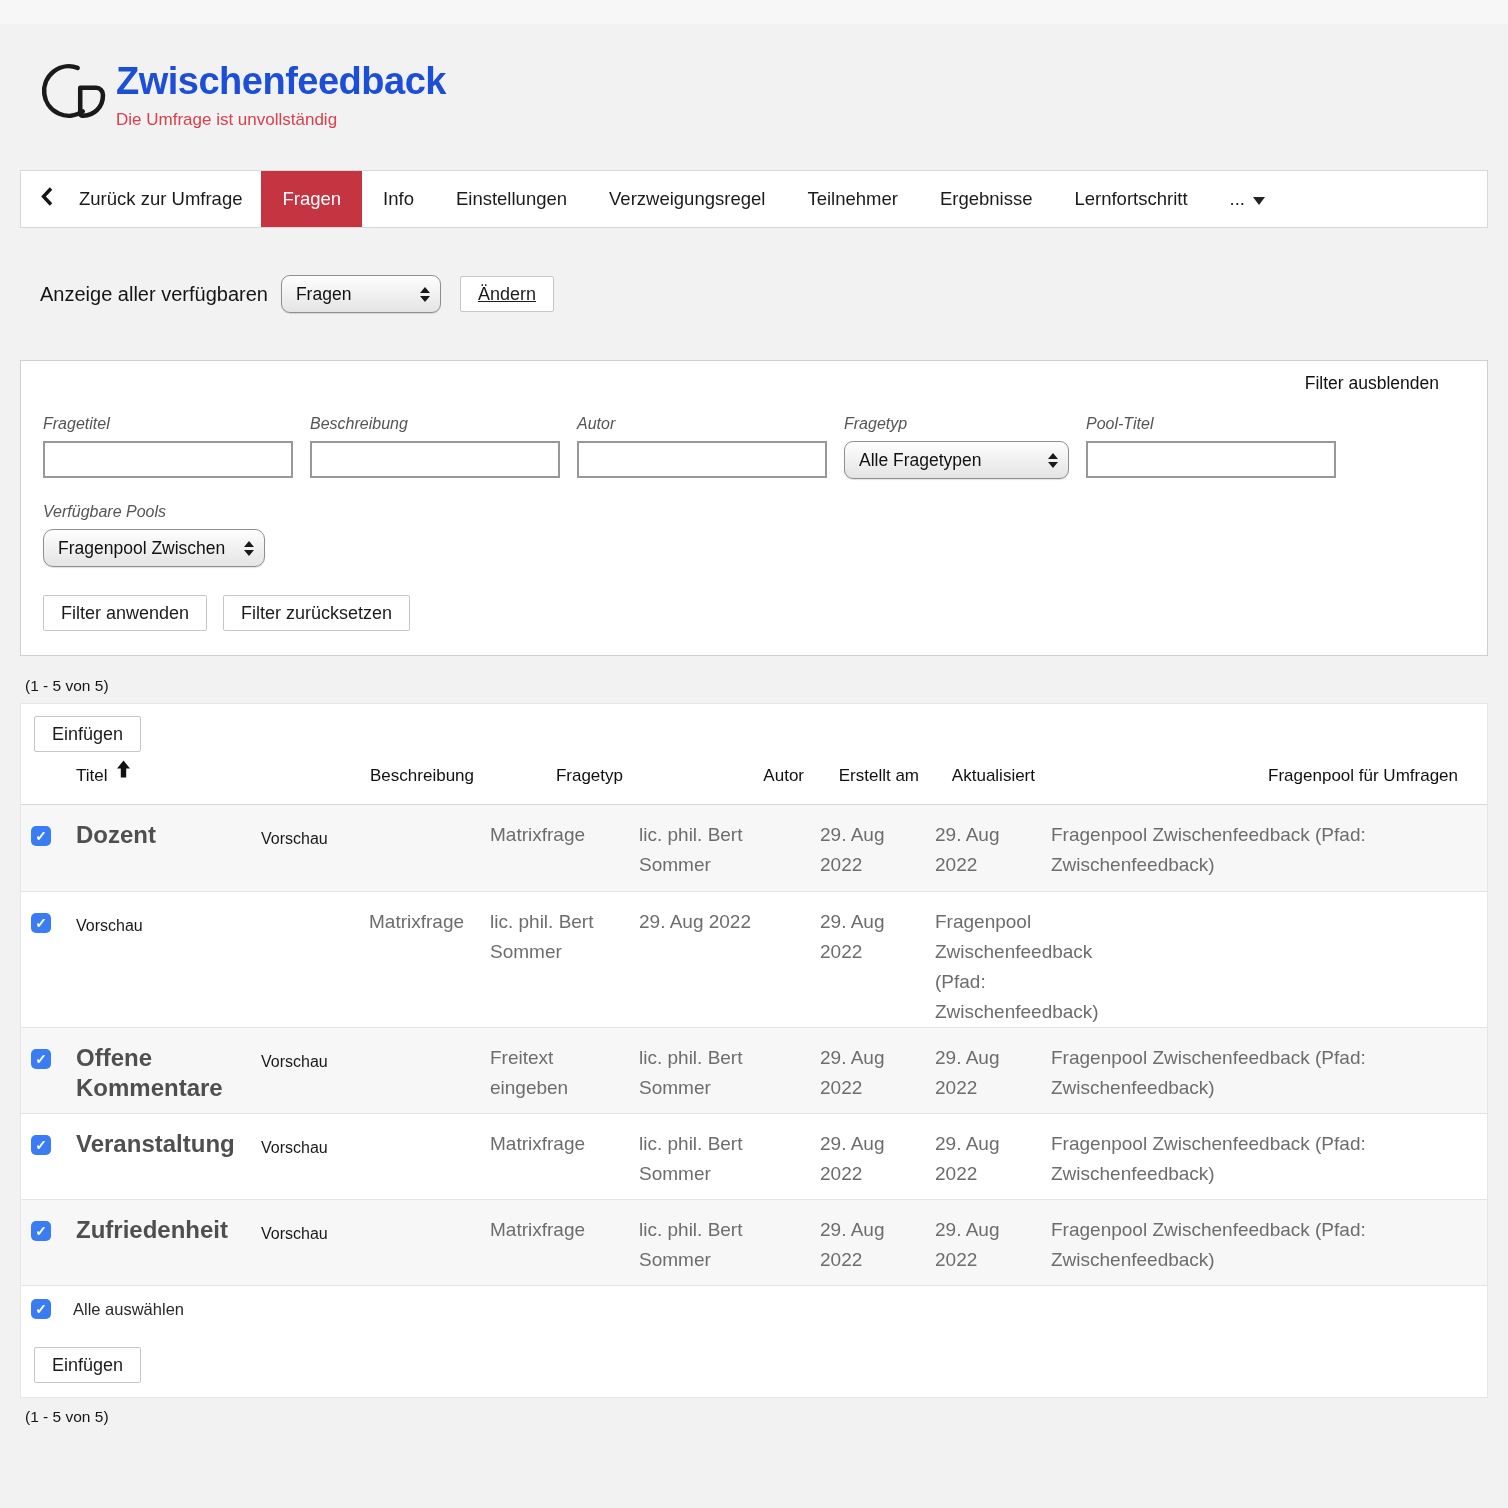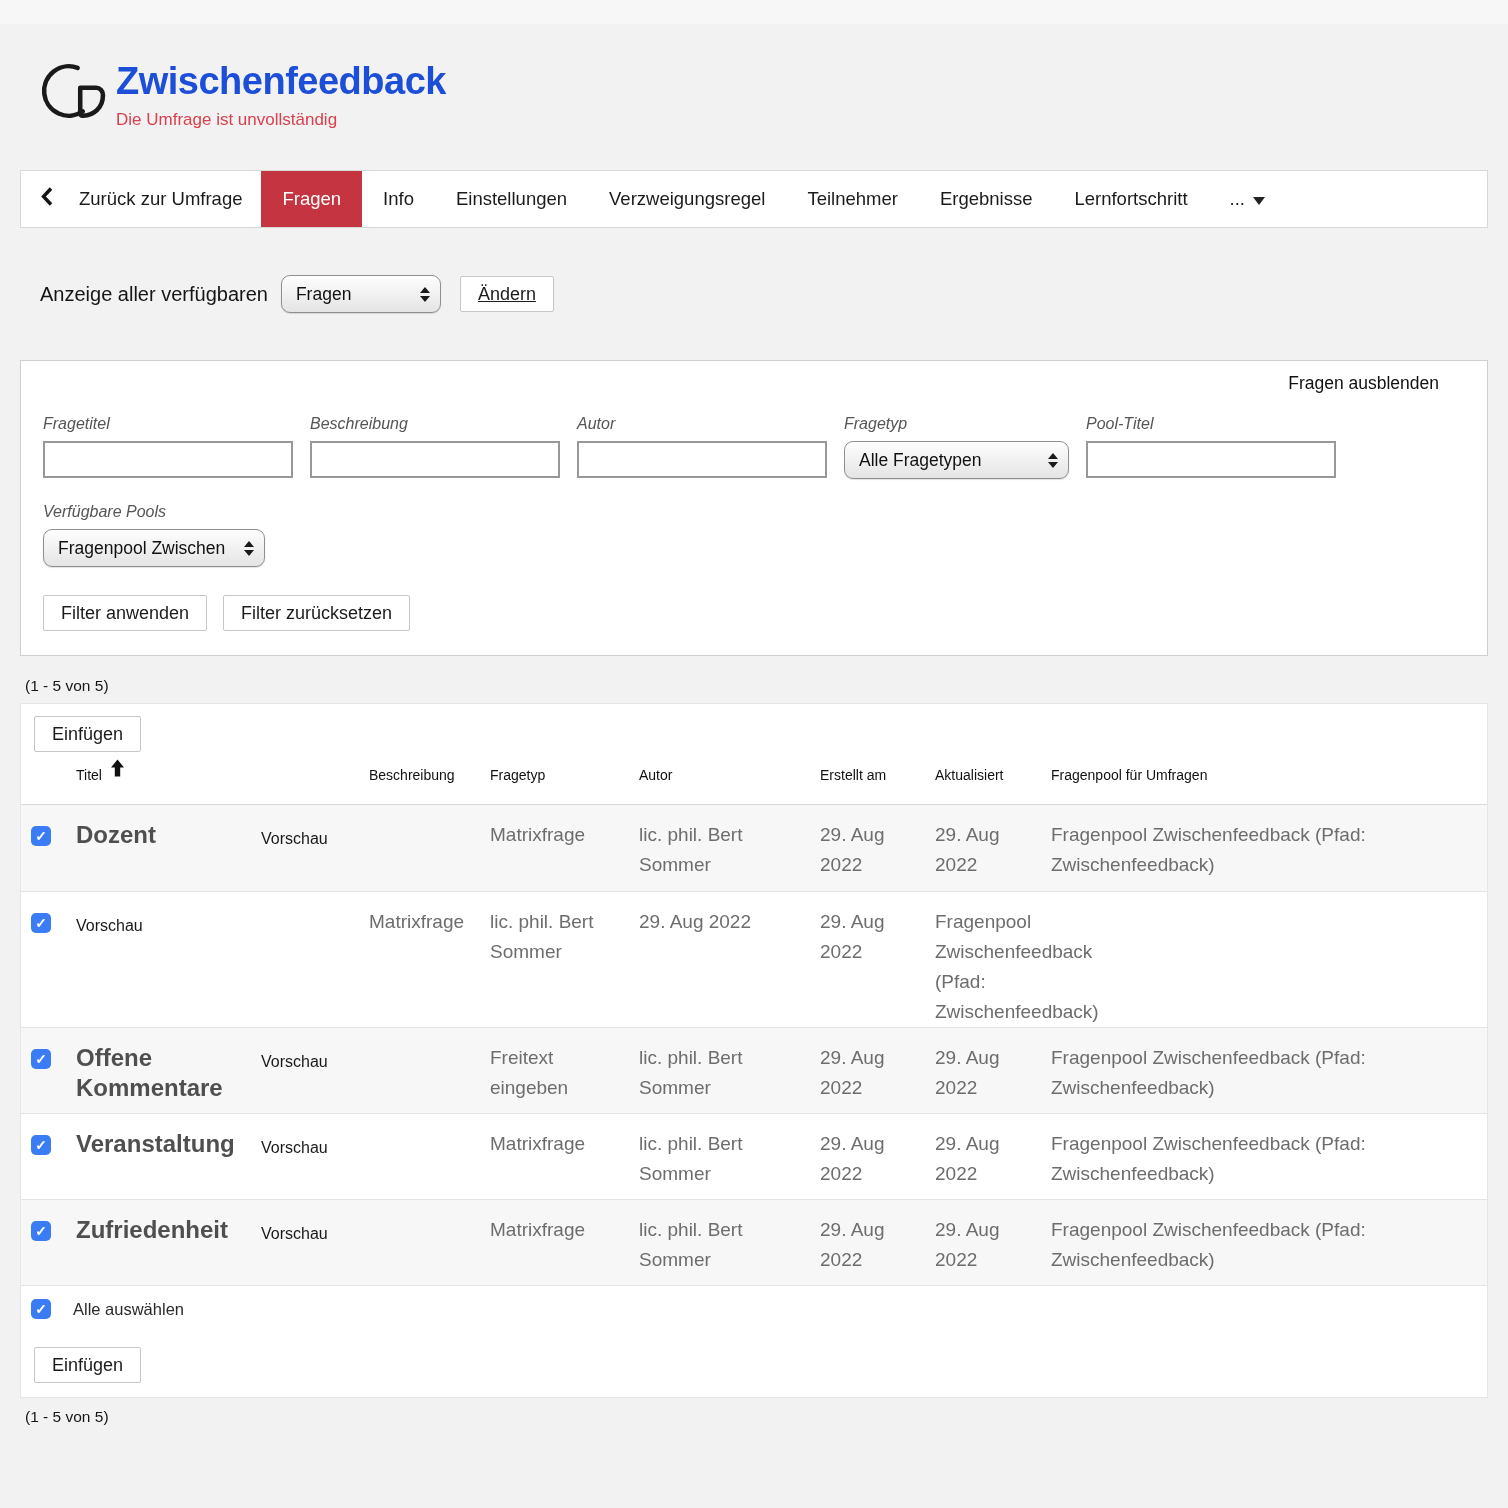--- a/index.html
+++ b/index.html
@@ -59,42 +59,42 @@
     border:1px solid #cfcfcf; padding:54px 22px 24px;
   }
   .filter-hide { position:absolute; top:12px; right:48px; font-size:17.5px; color:#111; cursor:pointer; }
   .filter-fields { display:flex; gap:17px; }
   .ffield { width:250px; }
   .ffield.sel { width:225px; }
   .flabel { font-style:italic; font-size:16px; color:#555; margin-bottom:8px; }
   .finput { width:100%; height:37px; border:2px solid #989898; background:#fff; padding:0 8px; font-size:17px; font-family:"Liberation Sans",sans-serif; }
   .fselect { width:225px; }
   .pools-label { margin-top:24px; }
-  .pools-select { width:222px; margin-top:0; }
+  .pools-select { width:222px; margin-top:0;border-radius:10px; }
   .filter-buttons { margin-top:28px; display:flex; gap:16px; }
 
   
   .pagination { font-size:15.5px; color:#161616; }
   .pag-top { margin:21px 0 8px 25px; }
   .pag-bottom { margin:10px 0 0 25px; }
 
   
   .table-panel { margin:0 20px; background:#fff; border:1px solid #e6e6e6; }
   .insert-top { margin:12px 0 0 13px; }
   .insert-bottom { margin:16px 0 14px 13px; }
 
   .t-grid {
     display:grid;
     grid-template-columns:45px 185px 108px 121px 149px 181px 115px 116px 1fr;
     padding:0 13px 0 10px;
   }
   .t-head {
     margin-top:6px; align-items:end; padding-bottom:14px;
     border-bottom:1px solid #d9d9d9;
-    font-size:14px; line-height:29px; color:#111;
+    font-size:17px; line-height:29px; color:#111;text-align:right;
   }
   .t-head .hcell { padding-right:16px; hyphens:auto; -webkit-hyphens:auto; }
   .sort-cell { display:flex; align-items:flex-end; gap:8px; }
   .sort-icon { display:inline-block; margin-bottom:3px; }
 
   .t-row {
     min-height:86px; padding-top:15px; font-size:19px; line-height:30px; color:#6d6d6d;
     border-top:1px solid #e4e4e4;
   }
   .t-row:first-child { border-top:none; }
@@ -165,21 +165,21 @@
     <span>Fragen</span>
     <span class="stepper">
         <span class="up"></span>
         <span class="down"></span>
       </span>
   </div>
   <button class="btn" style="margin-left:19px;text-decoration:underline;">Ändern</button>
 </div>
 
 <div class="filter-panel">
-  <div class="filter-hide">Fragen ausblenden</div>
+  <div class="filter-hide">Filter ausblenden</div>
 
   <div class="filter-fields">
     <div class="ffield">
       <div class="flabel">Fragetitel</div>
       <input class="finput" value="" style="">
     </div>
     <div class="ffield">
       <div class="flabel">Beschreibung</div>
       <input class="finput" value="" style="">
     </div>

